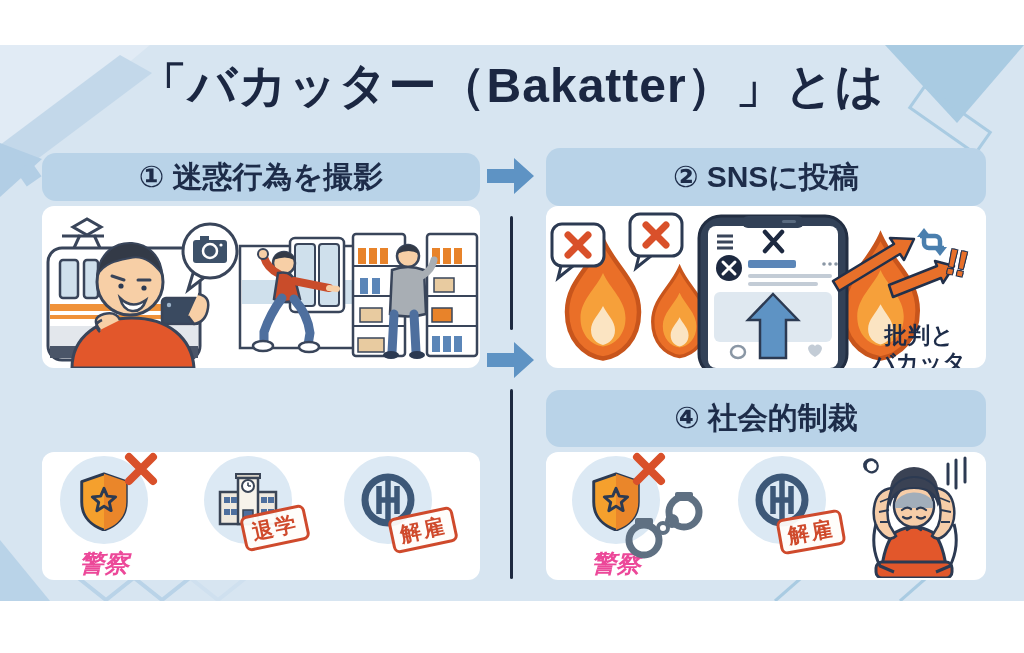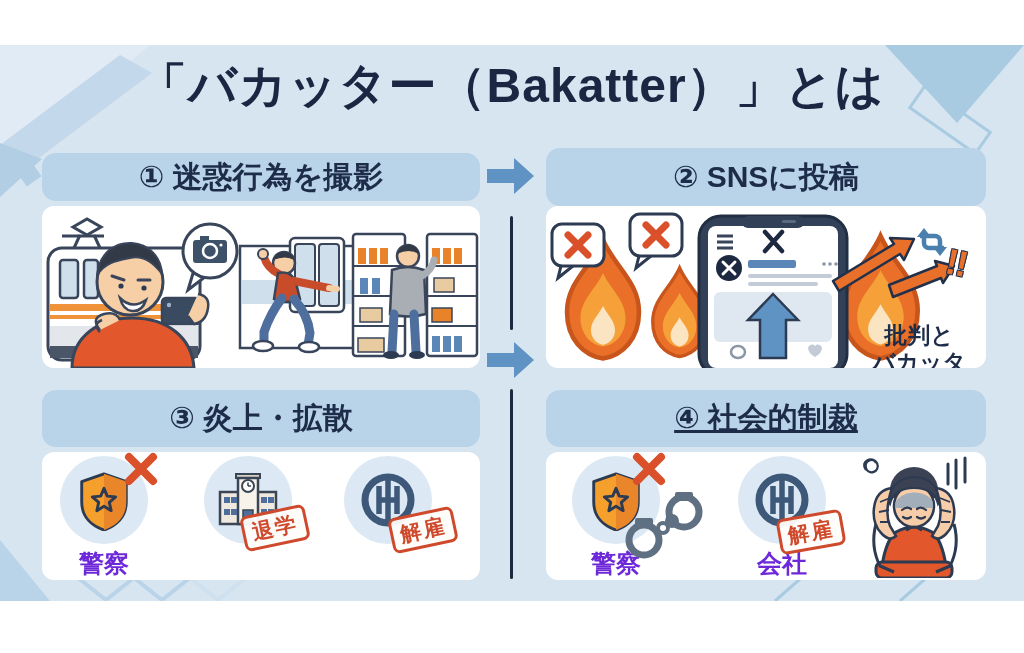--- a/index.html
+++ b/index.html
@@ -11,21 +11,21 @@
          font-size:48px;font-weight:800;letter-spacing:1px;color:#1b2742;}
   .panel-header{position:absolute;background:#b9d3e8;border-radius:14px;
                 display:flex;align-items:center;justify-content:center;
                 font-size:30px;font-weight:800;color:#1d2c49;}
   .panel-body{position:absolute;background:#ffffff;border-radius:12px;}
   .flow-arrow{position:absolute;}
   .vline{position:absolute;width:3px;background:#1d2940;border-radius:2px;}
   .item{position:absolute;width:96px;text-align:center;}
   .icon-circle{width:88px;height:88px;border-radius:50%;background:#dce9f4;margin:0 auto;
                display:flex;align-items:center;justify-content:center;}
-  .item-label{margin-top:3px;font-size:25px;font-weight:800;color:#6d28d9;}
+  .item-label{margin-top:3px;font-size:25px;font-weight:800;color:#ec4899;font-style:italic;}
   .x-mark{position:absolute;}
   .stamp{position:absolute;border:3px solid #cf4a2c;color:#cf4a2c;background:rgba(255,253,250,.95);
          border-radius:7px;padding:1px 7px;font-size:21px;font-weight:800;letter-spacing:2px;
          transform:rotate(-12deg);white-space:nowrap;}
   .burst{position:absolute;left:400px;top:36px;font-size:36px;font-weight:900;color:#e8702a;
          transform:rotate(12deg);letter-spacing:-2px;
          text-shadow:-1px -1px 0 #243350,1px -1px 0 #243350,-1px 1px 0 #243350,1px 1px 0 #243350;}
   .spread-note{position:absolute;right:0px;top:88px;width:134px;text-align:center;
                font-size:23px;font-weight:800;line-height:1.18;color:#1d2c49;margin-top:28px;}
   .abs{position:absolute;}
@@ -226,24 +226,21 @@
         <polygon points="371,31 385,31 378,22" fill="#4a7fae"></polygon>
       </g>
     </svg>
     <div class="burst">!!</div>
     <div class="spread-note">
       <div>批判と</div>
       <div>バカッター。</div>
     </div>
   </div>
 
-  <div class="panel-header" style="left:42px;top:390px;width:438px;height:57px;">
-    <span>③ 炎上・拡散</span>
-  </div>
-  <div class="panel-header" style="left:546px;top:390px;width:440px;height:57px;text-decoration:underline;">
+  <div class="panel-header" style="left:546px;top:390px;width:440px;height:57px;">
     <span>④ 社会的制裁</span>
   </div>
 
   <div class="panel-body" style="left:42px;top:452px;width:438px;height:128px;">
 
     <div class="item" style="left:14px;top:4px;">
       <div class="icon-circle">
         <svg width="62" height="62" viewBox="0 0 64 64">
           <path d="M32,5 L55,13 V34 C55,50 44,59 32,63 C20,59 9,50 9,34 V13 Z" fill="#f5a02d" stroke="#2c3a52" stroke-width="3" stroke-linejoin="round"></path>
           <path d="M32,5 L55,13 V34 C55,50 44,59 32,63 Z" fill="#ea862a"></path>
@@ -316,21 +313,20 @@
 
     <div class="item" style="left:188px;top:4px;">
       <div class="icon-circle">
         <svg width="64" height="64" viewBox="0 0 64 64">
           <circle cx="32" cy="32" r="23" fill="none" stroke="#3d5878" stroke-width="7"></circle>
           <path d="M32,7 V57" stroke="#3d5878" stroke-width="5.5"></path>
           <path d="M23,18 V46 M41,18 V46 M23,32 H41" stroke="#3d5878" stroke-width="5.5"></path>
         </svg>
       </div>
       <div class="stamp" style="left:44px;top:58px;transform:rotate(-10deg);">解雇</div>
-      <div class="item-label">会社</div>
     </div>
 
     <svg class="abs" style="left:306px;top:2px;" width="126" height="124" viewBox="0 0 126 124">
       <path d="M14,16 c-7,-9 7,-15 11,-7 c4,9 -9,13 -11,5 c-2,-7 7,-11 10,-5" fill="none" stroke="#2c3a52" stroke-width="2.2"></path>
       <path d="M104,6 V34 M113,4 V28 M96,10 V30" stroke="#2c3a52" stroke-width="3" stroke-linecap="round"></path>
       <path d="M30,112 q4,-26 14,-34 q18,-10 36,0 q10,8 14,34 z" fill="#e2572b" stroke="#2c3a52" stroke-width="3"></path>
       <rect x="24" y="108" width="76" height="16" rx="6" fill="#e2572b" stroke="#2c3a52" stroke-width="3"></rect>
       <path d="M38,36 a24,23 0 0 1 48,0 v8 h-48 z" fill="#3a4254"></path>
       <ellipse cx="62" cy="52" rx="20" ry="21" fill="#f6cda8" stroke="#2c3a52" stroke-width="2.5"></ellipse>
       <path d="M43,50 a20,15 0 0 1 38,-2 l0,6 h-38 z" fill="#93a8bd" opacity="0.85"></path>

